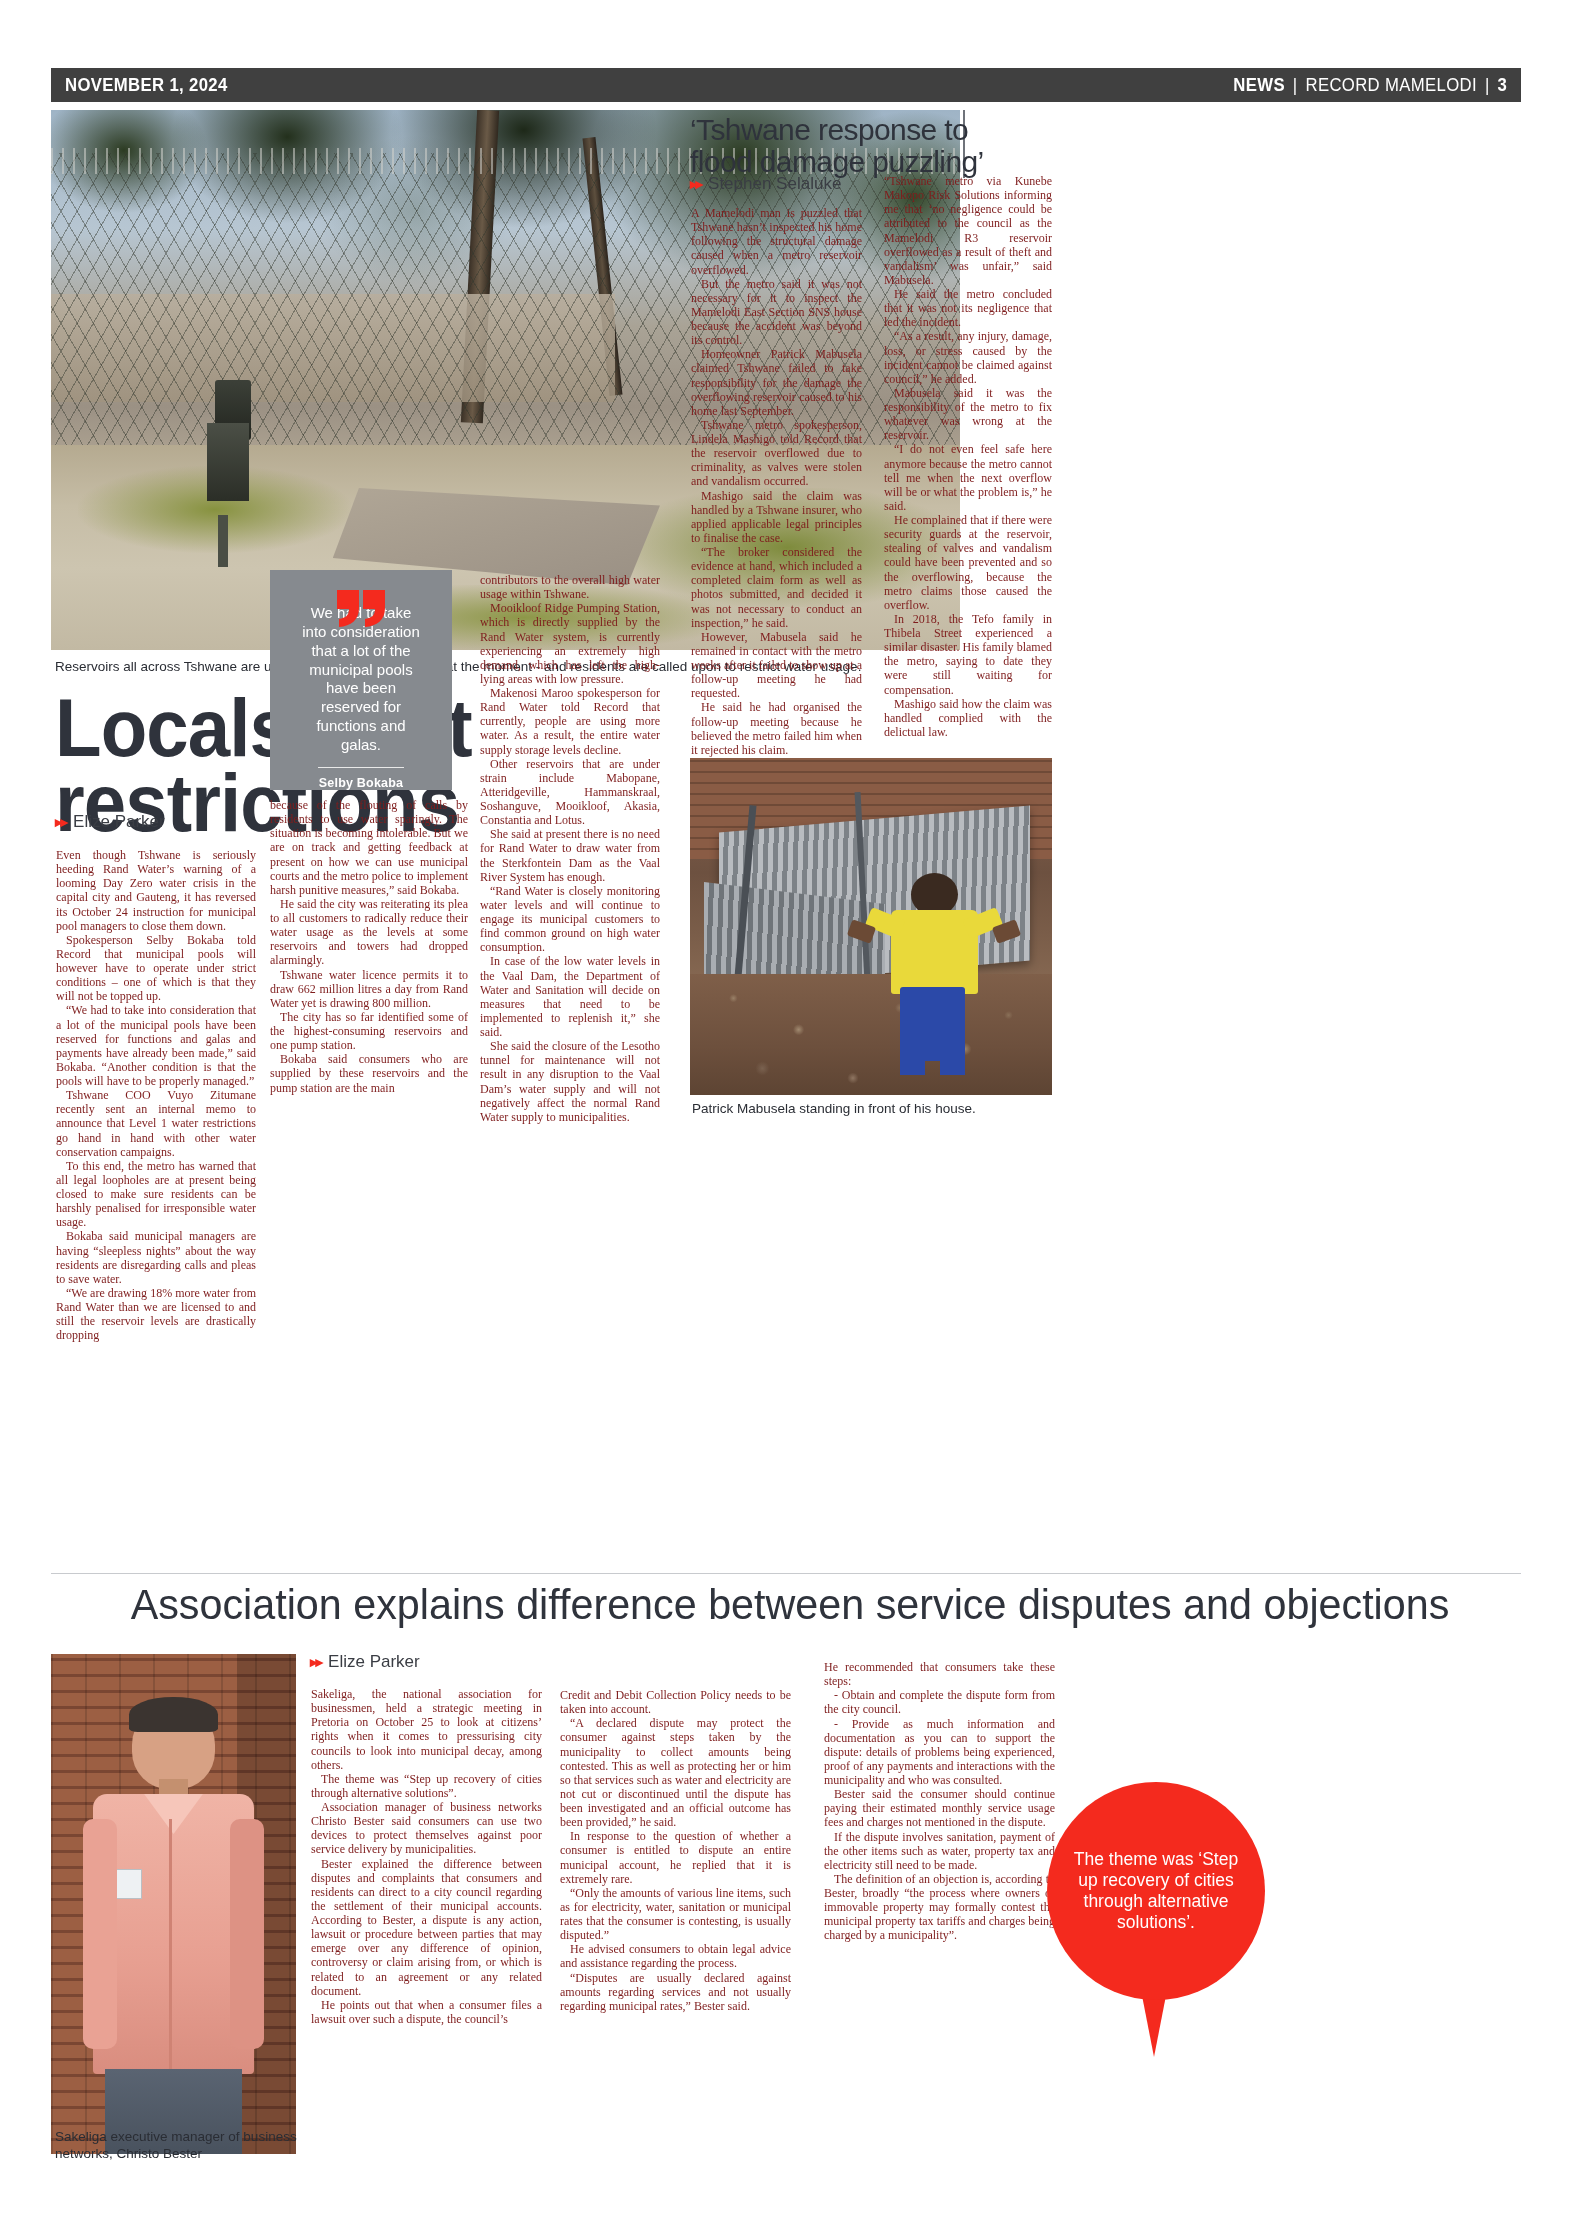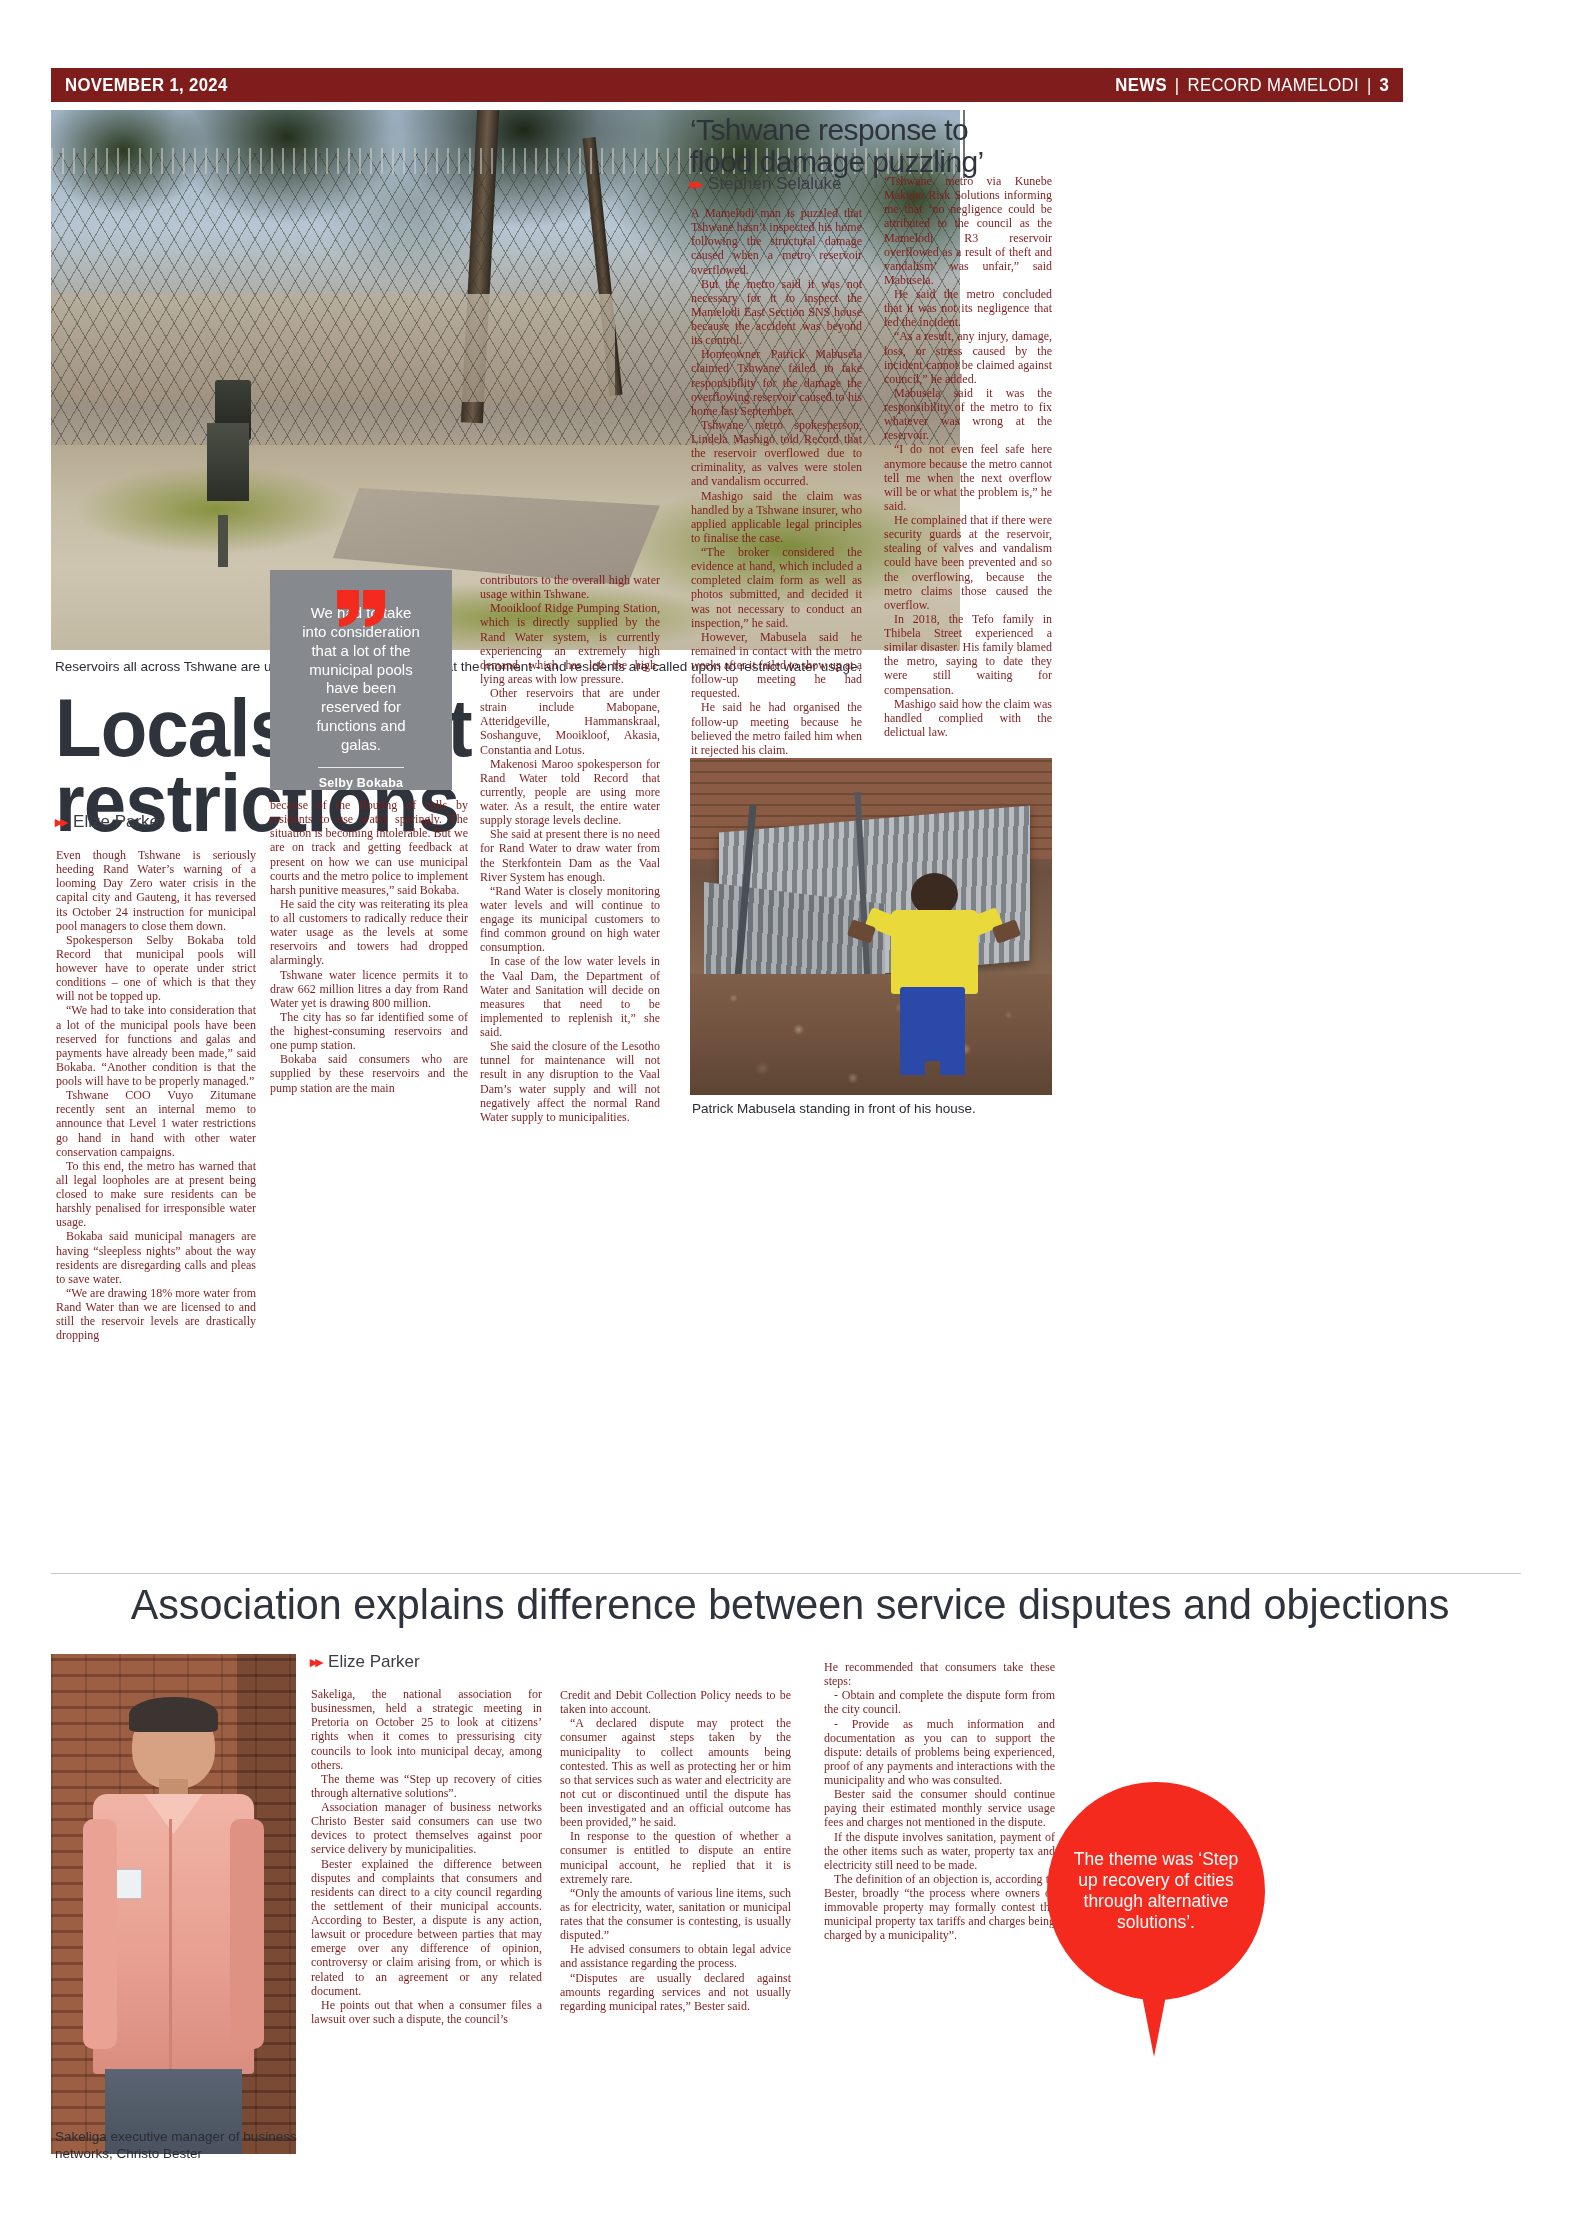--- a/index.html
+++ b/index.html
@@ -6,22 +6,22 @@
   html, body {
     width: 1572px; height: 2224px;
     background: #ffffff;
     font-family: "Liberation Sans", sans-serif;
     overflow: hidden;
   }
   .page { position: relative; width: 1572px; height: 2224px; background: #fff; }
 
   
   .masthead {
-    position: absolute; left: 51px; top: 68px; width: 1352px; height: 34px;
-    background: #7f1d1d; color: #fff;
+    position: absolute; left: 51px; top: 68px; width: 1470px; height: 34px;
+    background: #404040; color: #fff;
     display: flex; align-items: center; justify-content: space-between;
     padding: 0 14px;
   }
   .masthead-date {
     font-weight: bold; font-size: 19px; letter-spacing: .4px;
     transform: scaleX(.88); transform-origin: left center;
   }
   .masthead-right {
     display: flex; align-items: center; gap: 9px;
     font-size: 19px; letter-spacing: .4px;
@@ -213,22 +213,22 @@
     <p class="first">because of the flouting of calls by residents to use water sparingly. The situation is becoming intolerable. But we are on track and getting feedback at present on how we can use municipal courts and the metro police to implement harsh punitive measures,” said Bokaba.</p>
     <p>He said the city was reiterating its plea to all customers to radically reduce their water usage as the levels at some reservoirs and towers had dropped alarmingly.</p>
     <p>Tshwane water licence permits it to draw 662 million litres a day from Rand Water yet is drawing 800 million.</p>
     <p>The city has so far identified some of the highest-consuming reservoirs and one pump station.</p>
     <p>Bokaba said consumers who are supplied by these reservoirs and the pump station are the main</p>
   </div>
 
   <div class="col" style="left:480px; top:573px; width:180px;">
     <p class="first">contributors to the overall high water usage within Tshwane.</p>
     <p>Mooikloof Ridge Pumping Station, which is directly supplied by the Rand Water system, is currently experiencing an extremely high demand, which has left the high-lying areas with low pressure.</p>
+    <p>Makenosi Maroo spokesperson for Rand Water told Record that currently, people are using more water. As a result, the entire water supply storage levels decline.</p>
     <p>Other reservoirs that are under strain include Mabopane, Atteridgeville, Hammanskraal, Soshanguve, Mooikloof, Akasia, Constantia and Lotus.</p>
-    <p>Makenosi Maroo spokesperson for Rand Water told Record that currently, people are using more water. As a result, the entire water supply storage levels decline.</p>
     <p>She said at present there is no need for Rand Water to draw water from the Sterkfontein Dam as the Vaal River System has enough.</p>
     <p>“Rand Water is closely monitoring water levels and will continue to engage its municipal customers to find common ground on high water consumption.</p>
     <p>In case of the low water levels in the Vaal Dam, the Department of Water and Sanitation will decide on measures that need to be implemented to replenish it,” she said.</p>
     <p>She said the closure of the Lesotho tunnel for maintenance will not result in any disruption to the Vaal Dam’s water supply and will not negatively affect the normal Rand Water supply to municipalities.</p>
   </div>
 
   <div class="vrule" style="left:963px; top:110px; height:68px;"></div>
   <div class="headline-sub" style="left:690px; top:114px; width:370px;">
     <div>‘Tshwane response to</div>
     <div>flood damage puzzling’</div>

